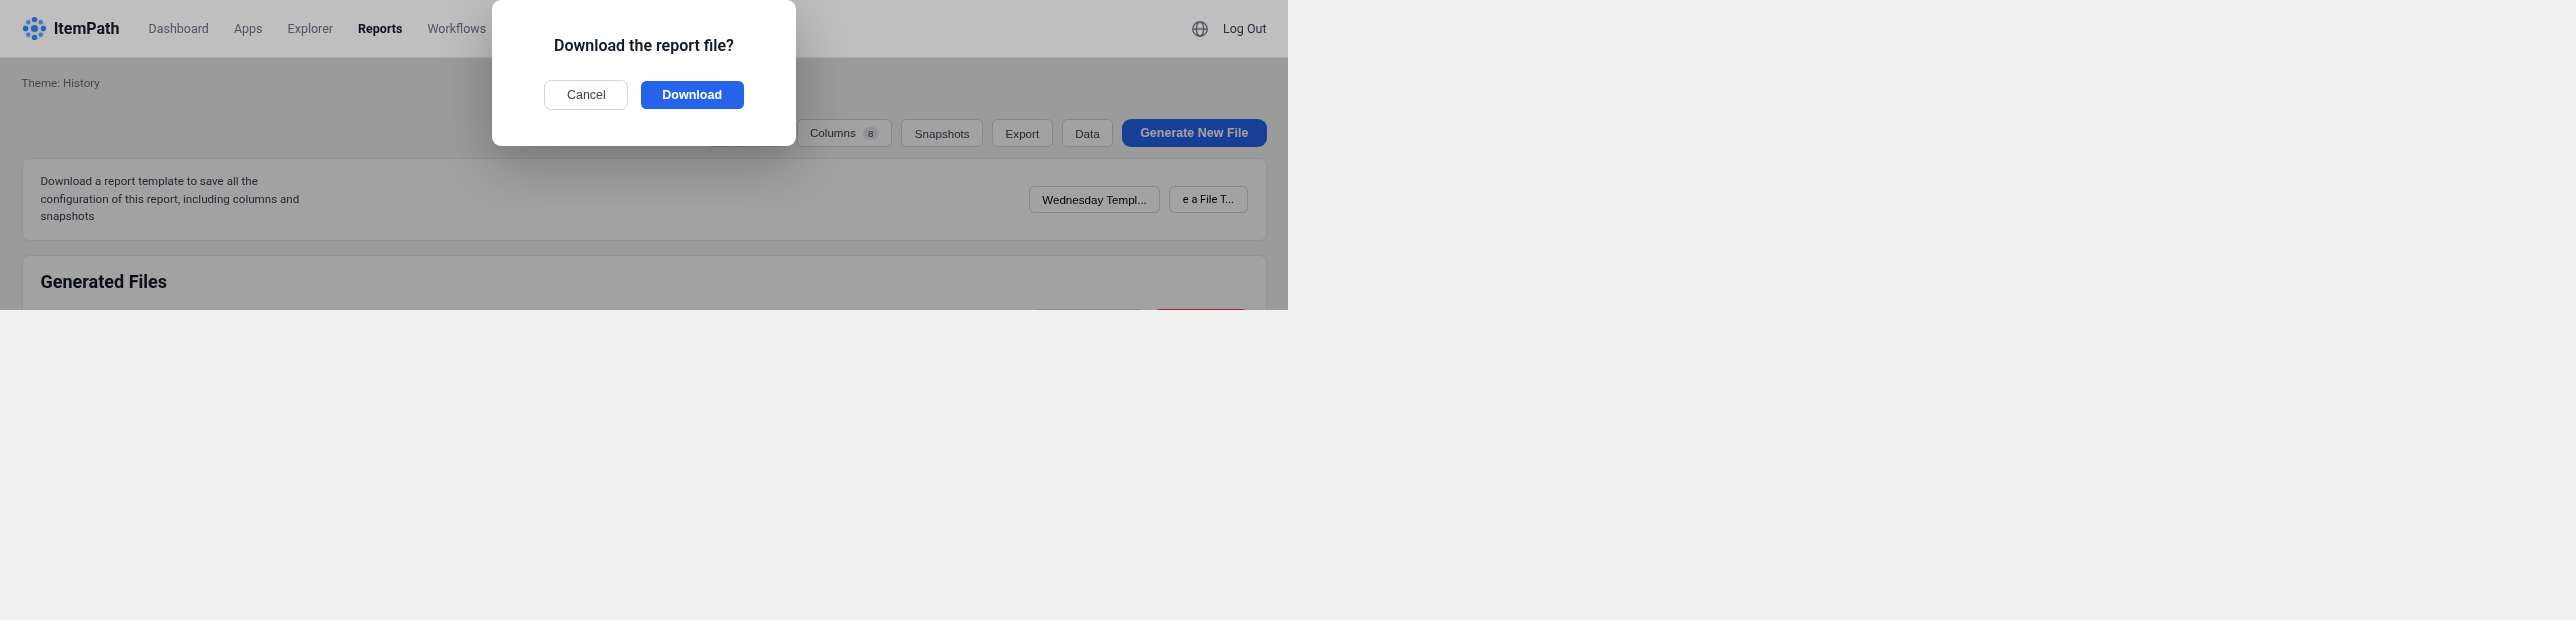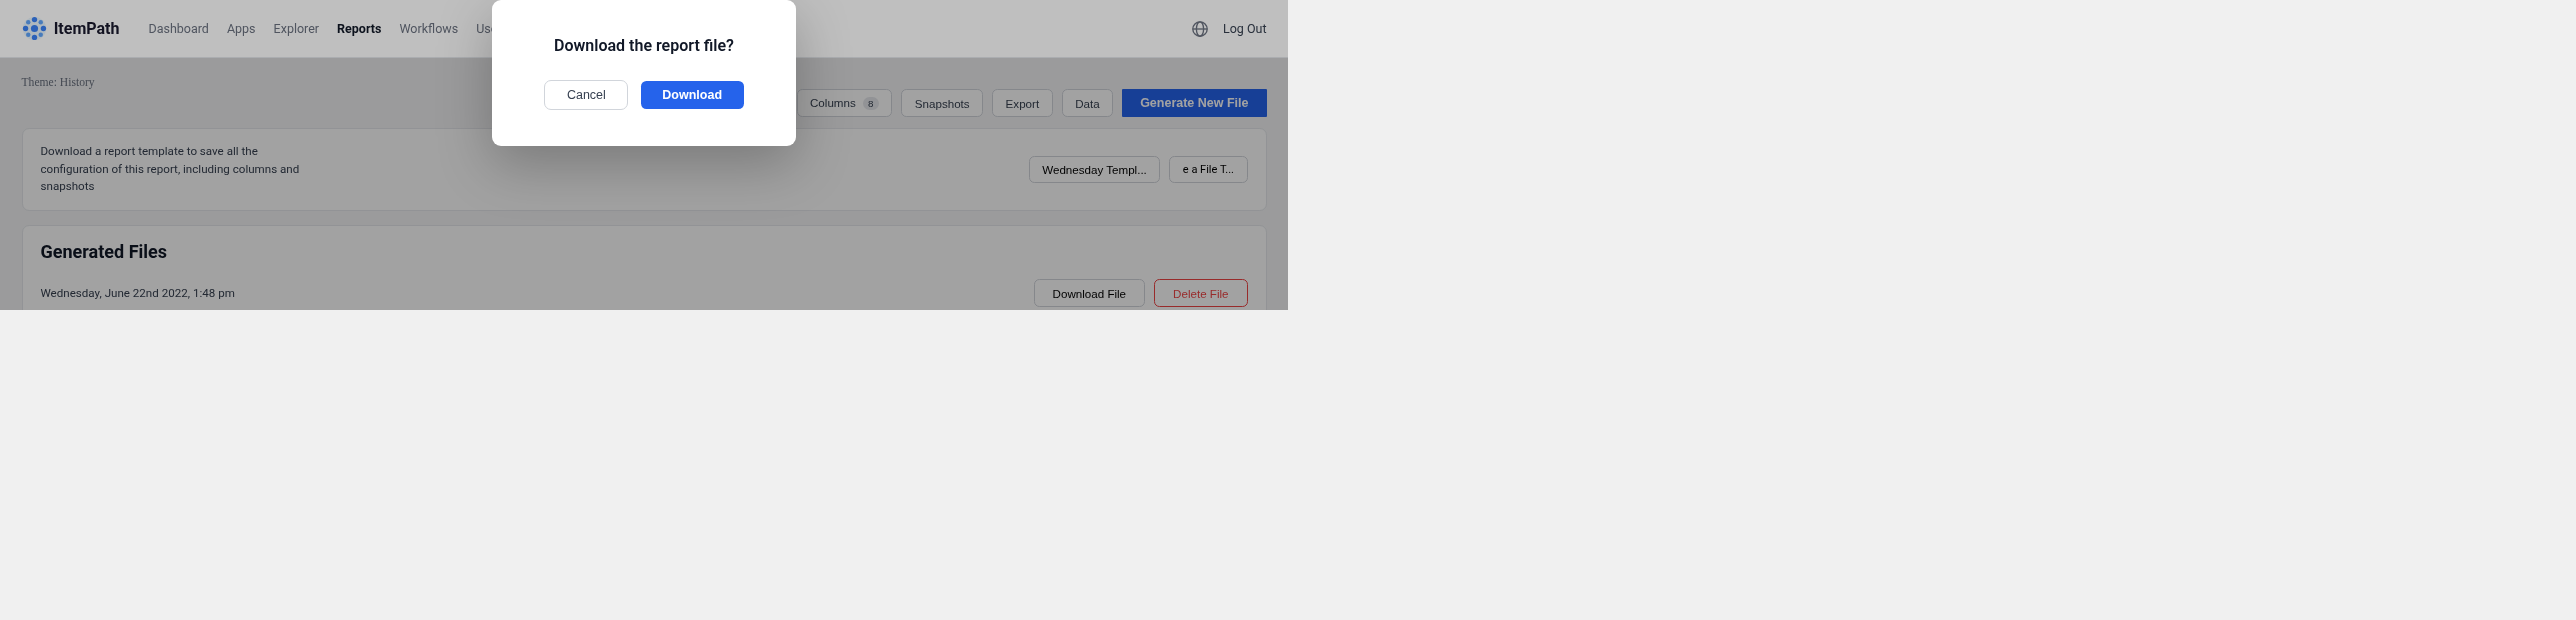--- a/index.html
+++ b/index.html
@@ -34,21 +34,21 @@
       height: 25px;
     }
     .nav-logo-text {
       font-size: 16px;
       font-weight: 700;
       color: #1a1a2e;
     }
     .nav-links {
       display: flex;
       align-items: flex-end;
-      gap: 18px;
+      gap: 25px;
       flex: 1;
     }
     .nav-link {
       font-size: 12.5px;
       color: #6b7280;
       cursor: pointer;
       text-decoration: none;
     }
     .nav-link.active {
       font-weight: 700;
@@ -89,22 +89,21 @@
       color: #111827;
     }
     .edit-icon, .trash-icon {
       color: #9ca3af;
       cursor: pointer;
       font-size: 14.3px;
     }
     .theme-label {
       font-size: 11.6px;
       color: #6b7280;
-      margin-bottom: 0;
-      font-family: Liberation Serif, serif;
+      margin-bottom: 29px;
     }
 
     .toolbar-row {
       display: flex;
       align-items: center;
       justify-content: flex-end;
       gap: 9px;
       margin-bottom: 10.7px;
     }
     .toolbar-btn {
@@ -125,21 +124,21 @@
       border-radius: 9px;
       padding: 0.9px 5.4px;
       font-size: 9.8px;
       margin-left: 3.6px;
     }
     .generate-btn {
       padding: 7.2px 18px;
       background: #2563eb;
       color: #fff;
       border: none;
-      border-radius: 1px;
+      border-radius: 9px;
       font-size: 12.5px;
       font-weight: 600;
       cursor: pointer;
     }
 
     .template-row {
       background: #fff;
       border: 0.9px solid #e5e7eb;
       border-radius: 7.2px;
       padding: 14.3px 18px;

